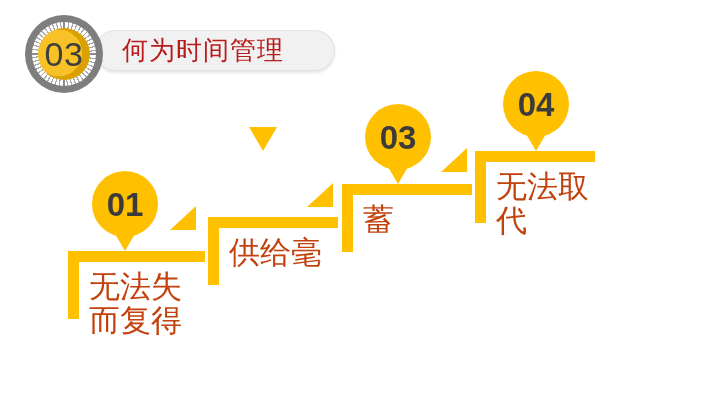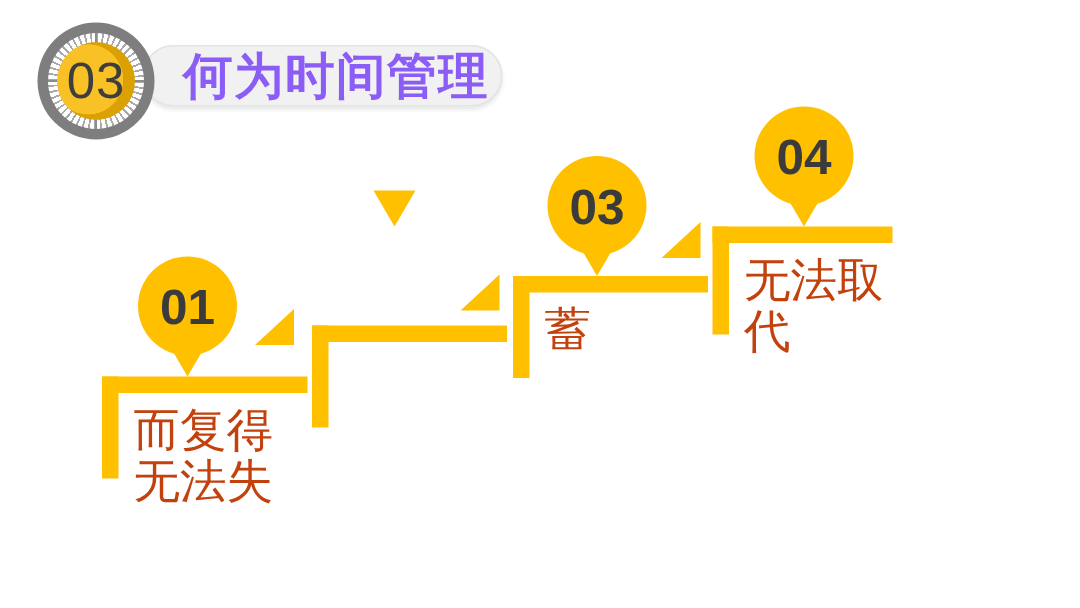--- a/index.html
+++ b/index.html
@@ -9,21 +9,21 @@
   }
 
   
   .title-banner{
     position:absolute;left:95px;top:30px;width:240px;height:41px;
     background:#F1F1F1;border-radius:21px;
     box-shadow:inset 0 0 0 1px #E3E3E3,0 2px 3px rgba(0,0,0,0.10);
   }
   .title-text{
     position:absolute;left:27px;top:0;height:41px;line-height:41px;
-    font-size:33px;font-weight:700;color:#8b5cf6;letter-spacing:1px;white-space:nowrap;
+    font-size:26px;font-weight:400;color:#b91c1c;letter-spacing:1px;white-space:nowrap;
   }
   .badge{position:absolute;left:25px;top:15px;width:78px;height:78px;z-index:3;}
   .badge-ring{position:absolute;inset:0;border-radius:50%;background:#7E7E7E;}
   .badge-face{
     position:absolute;inset:7px;border-radius:50%;
     background:
       repeating-conic-gradient(from -1.6deg,#8C8C8C 0deg 3.2deg,rgba(0,0,0,0) 3.2deg 90deg),
       repeating-conic-gradient(#A9A9A9 0deg 2.4deg,#FFFFFF 2.4deg 7.5deg);
   }
   .badge-center{
@@ -76,32 +76,33 @@
   <div class="step" style="left:68px;top:251px;width:137px;">
     <div class="hbar"></div>
     <div class="vbar"></div>
     <div class="pin" style="left:24px;">
       <div class="pin-circle">
         <span class="pin-number">01</span>
       </div>
       <div class="pin-tail"></div>
     </div>
     <div class="step-label">
+      <div>无法失</div>
       <div>而复得</div>
-      <div>无法失</div>
     </div>
   </div>
 
   <div class="step" style="left:208px;top:217px;width:130px;">
     <div class="hbar"></div>
     <div class="vbar"></div>
     <div class="pin" style="left:22px;">
       <div class="pin-tail"></div>
     </div>
     <div class="step-label">
+      <div>供给毫</div>
     </div>
   </div>
 
   <div class="step" style="left:342px;top:184px;width:130px;">
     <div class="hbar"></div>
     <div class="vbar"></div>
     <div class="pin" style="left:23px;">
       <div class="pin-circle">
         <span class="pin-number">03</span>
       </div>

